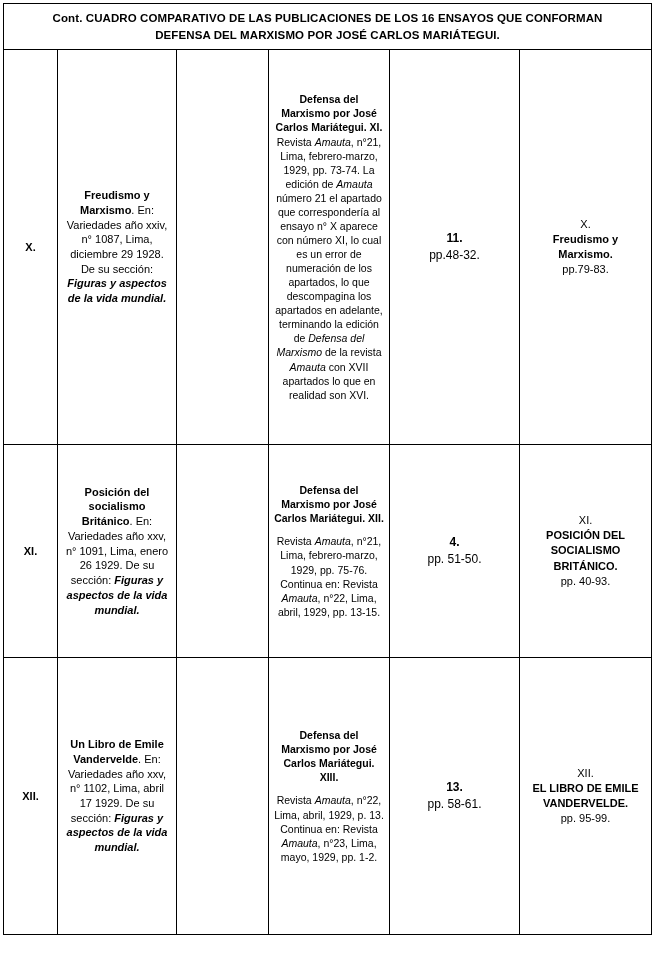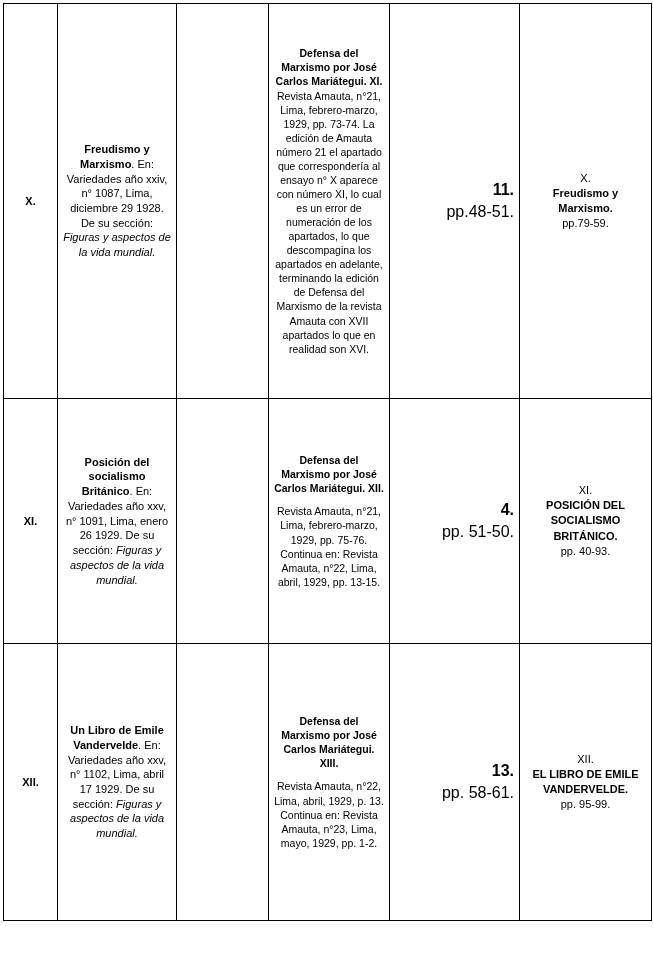--- a/index.html
+++ b/index.html
@@ -65,91 +65,98 @@
   }
 
   .cell-source {
     text-align: center;
     font-size: 11px;
     line-height: 1.34;
     padding-left: 7px;
     padding-right: 7px;
   }
   .cell-source .hl { font-weight: bold; }
-  .cell-source .it { font-style: italic; }
+  .cell-source .it { font-style: italic; font-weight: bold; }
 
   .cell-empty { }
 
   .cell-defensa {
     text-align: center;
     font-size: 10.5px;
     line-height: 1.34;
     padding-left: 6px;
     padding-right: 6px;
   }
-  .cell-defensa .it { }
+  .cell-defensa .it { font-style: italic; }
   .cell-defensa .head {
     font-weight: bold;
     display: block;
   }
   .cell-defensa .gap { display: block; height: 9px; }
 
   .cell-num {
-    text-align: right;
-    font-size: 16px;
+    text-align: center;
+    font-size: 12px;
     line-height: 1.38;
   }
   .cell-num .hl { font-weight: bold; }
 
   .cell-title {
     text-align: center;
     font-size: 11px;
     line-height: 1.38;
   }
   .cell-title .hl { font-weight: bold; margin-top: 28px; }
 
   
   tr.row-1 td { height: 395px; }
-  tr.row-2 td { height: 245px; }
+  tr.row-2 td { height: 213px; }
   tr.row-3 td { height: 277px; }
 </style>
 </head>
 <body>
 
 <div class="page">
 
   <table class="doc-table">
     <colgroup>
       <col class="c1">
         <col class="c2">
         <col class="c3">
       <col class="c4">
         <col class="c5">
         <col class="c6">
     </colgroup>
     <tbody>
 
+      <tr>
+        <td class="title-cell" colspan="6">
+          <span>Cont. CUADRO COMPARATIVO DE LAS PUBLICACIONES DE LOS 16 ENSAYOS QUE CONFORMAN</span>
+          <br>
+          <span>DEFENSA DEL MARXISMO POR JOSÉ CARLOS MARIÁTEGUI.</span>
+        </td>
+      </tr>
 
       <tr class="row-1">
         <td class="cell-roman">X.</td>
         <td class="cell-source">
           <span class="hl">Freudismo y Marxismo</span><span>. En: Variedades año xxiv, n° 1087, Lima, diciembre 29 1928. De su sección: </span><span class="it">Figuras y aspectos de la vida mundial.</span>
         </td>
         <td class="cell-empty"></td>
         <td class="cell-defensa">
           <span class="head">Defensa del Marxismo por José Carlos Mariátegui. XI.</span><span>Revista </span><span class="it">Amauta</span><span>, n°21, Lima, febrero-marzo, 1929, pp. 73-74. La edición de </span><span class="it">Amauta</span><span> número 21 el apartado que correspondería al  ensayo n° X aparece con número XI, lo cual es un error de numeración de los apartados, lo que descompagina los apartados en adelante, terminando la edición de </span><span class="it">Defensa del Marxismo</span><span> de la revista </span><span class="it">Amauta</span><span> con XVII apartados lo que en realidad son XVI.</span>
         </td>
         <td class="cell-num">
           <span class="hl">11.</span><br>
-          <span>pp.48-51.</span>
+          <span>pp.48-32.</span>
         </td>
         <td class="cell-title">
           <span>X.</span><br>
           <span class="hl">Freudismo y Marxismo.</span><br>
-          <span>pp.79-59.</span>
+          <span>pp.79-83.</span>
         </td>
       </tr>
 
       <tr class="row-2">
         <td class="cell-roman">XI.</td>
         <td class="cell-source">
           <span class="hl">Posición del socialismo Británico</span><span>. En: Variedades año xxv, n° 1091, Lima, enero 26 1929. De su sección: </span><span class="it">Figuras y aspectos de la vida mundial.</span>
         </td>
         <td class="cell-empty"></td>
         <td class="cell-defensa">

